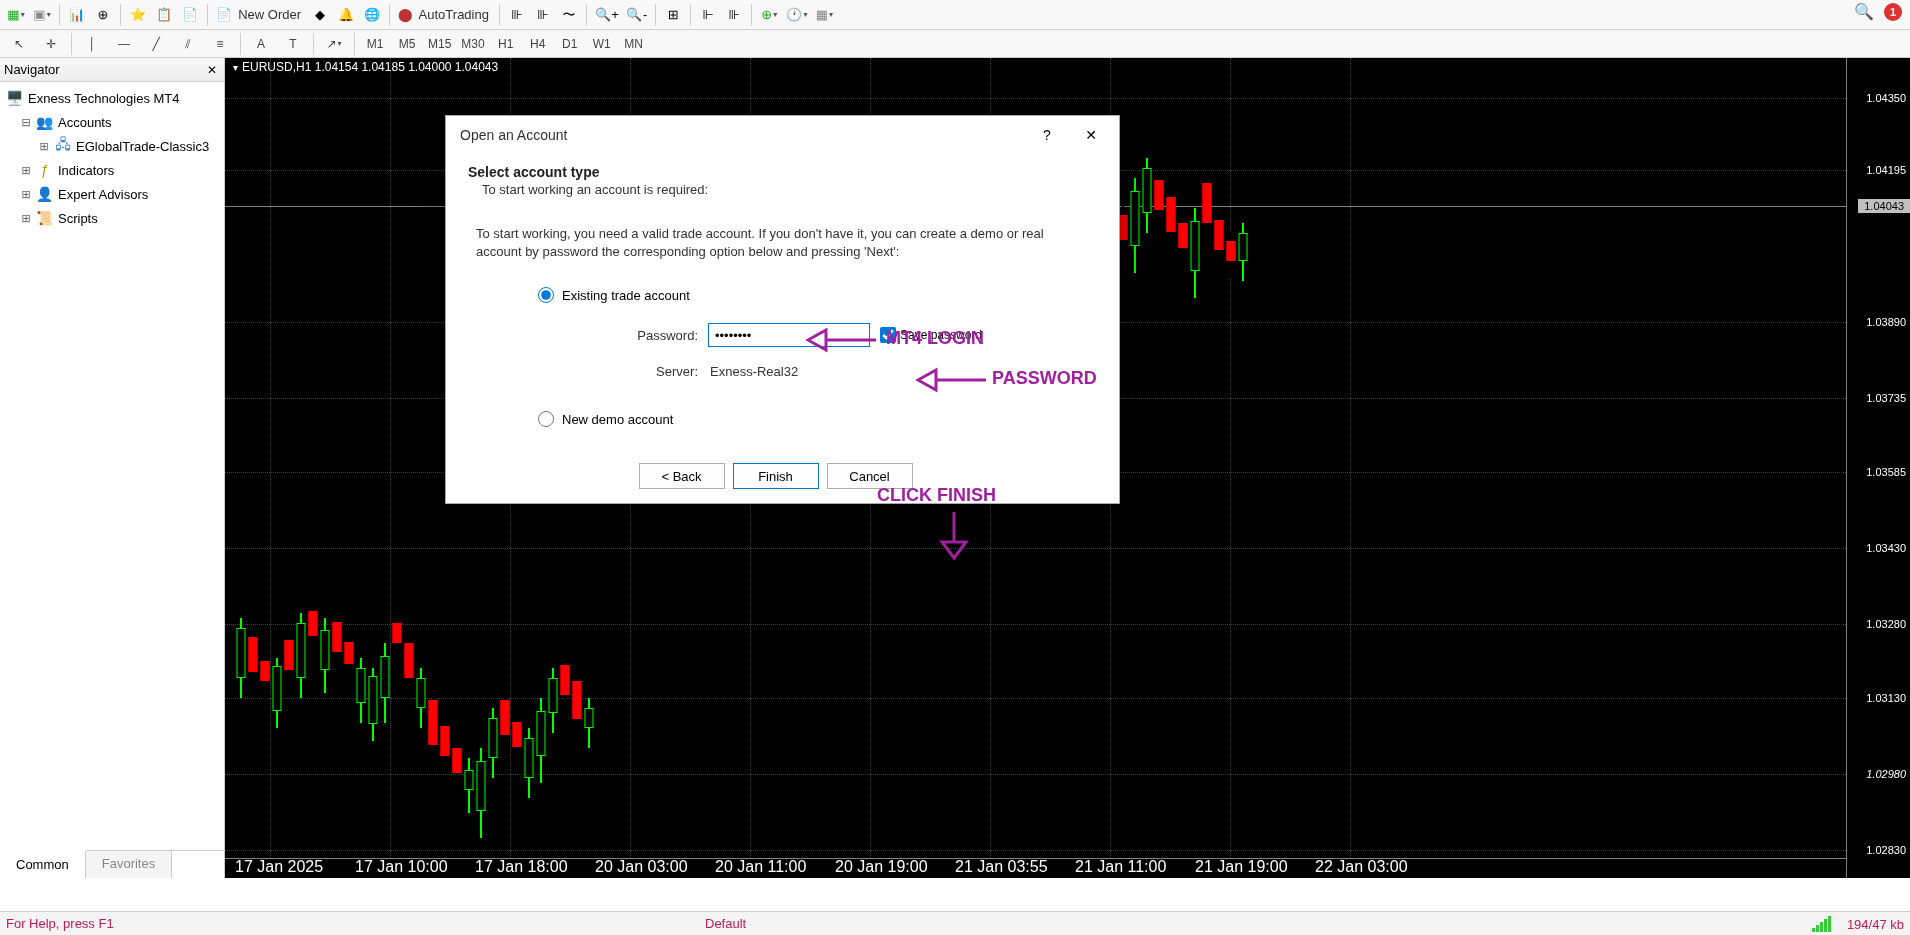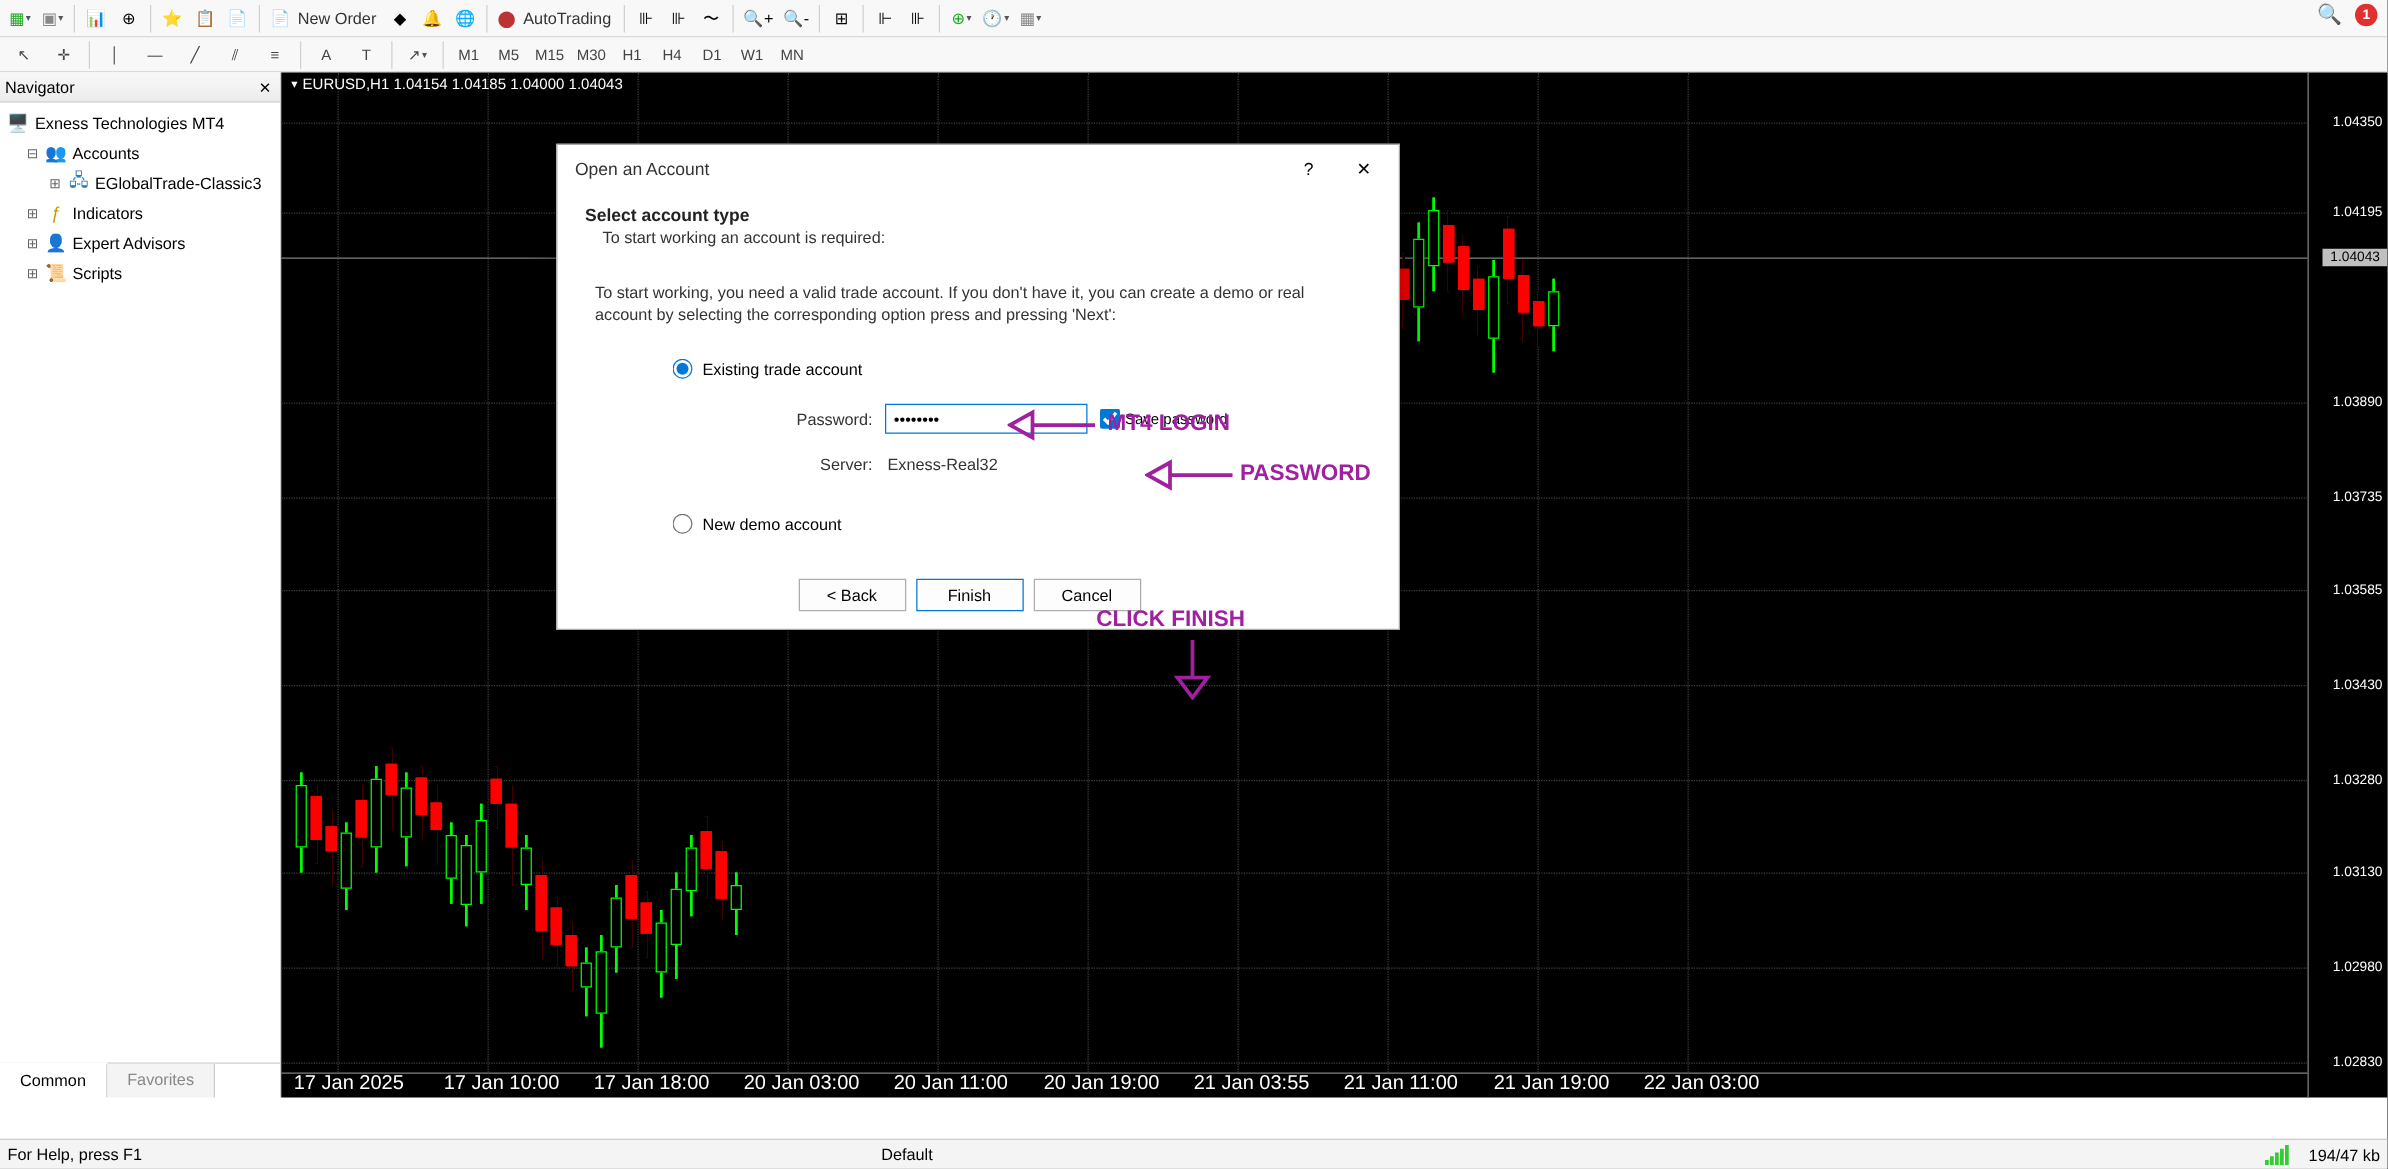--- a/index.html
+++ b/index.html
@@ -79,21 +79,21 @@
 .checkbox-wrap input { width: 16px; height: 16px; accent-color: #0078d7; }
 .modal-buttons { display: flex; justify-content: center; gap: 8px; padding: 10px 14px 14px 0; }
 .modal-btn { width: 86px; height: 26px; border: 1px solid #adadad; background: #fdfdfd; font-size: 13px; cursor: pointer; }
 .modal-btn.primary { border: 1px solid #0078d7; }
 
 
 .annotation { position: absolute; color: #a020a0; font-weight: bold; font-size: 18px; z-index: 101; }
 .arrow-annot { position: absolute; z-index: 101; }
 
 
-.statusbar { position: absolute; bottom: 0; left: 0; right: 0; height: 24px; background: #f4f4f4; border-top: 1px solid #ccc; display: flex; align-items: center; font-size: 13px; color: #000000; padding: 0 6px; justify-content: space-between; }
+.statusbar { position: absolute; bottom: 0; left: 0; right: 0; height: 24px; background: #f4f4f4; border-top: 1px solid #ccc; display: flex; align-items: center; font-size: 13px; color: #be185d; padding: 0 6px; justify-content: space-between; }
 .status-right { display: flex; align-items: flex-end; gap: 12px; }
 .conn-bars { display: inline-flex; align-items: flex-end; gap: 1px; margin-right: 4px; }
 .conn-bars span { width: 3px; background: #3c3; }
 
 
 .top-right { position: absolute; right: 8px; top: 2px; display: flex; gap: 10px; align-items: center; }
 .badge { background: #e03030; color: #fff; border-radius: 50%; width: 18px; height: 18px; display: flex; align-items: center; justify-content: center; font-size: 11px; font-weight: bold; }
 .search-ico { color: #5a9bd4; font-size: 16px; }
 </style>
 </head>
@@ -245,21 +245,21 @@
     <div class="chart-price-scale">
       <div id="price-labels">
           <div class="price-label" style="top: 34px;">1.04350</div>
           <div class="price-label" style="top: 106px;">1.04195</div>
           <div class="price-label" style="top: 258px;">1.03890</div>
           <div class="price-label" style="top: 334px;">1.03735</div>
           <div class="price-label" style="top: 408px;">1.03585</div>
           <div class="price-label" style="top: 484px;">1.03430</div>
           <div class="price-label" style="top: 560px;">1.03280</div>
           <div class="price-label" style="top: 634px;">1.03130</div>
-          <div class="price-label" style="top: 710px;">1.02980</div>
+          <div class="price-label" style="top: 710px; font-style: italic;">1.02980</div>
           <div class="price-label" style="top: 786px;">1.02830</div>
         </div>
       <div class="price-current" style="top:141px">1.04043</div>
     </div>
 
     <div class="chart-time-scale">
       <div id="time-labels">
           <div class="time-label" style="left: 10px;">17 Jan 2025</div>
           <div class="time-label" style="left: 130px;">17 Jan 10:00</div>
           <div class="time-label" style="left: 250px;">17 Jan 18:00</div>
@@ -475,21 +475,21 @@
   <div class="modal-titlebar">
     <span class="modal-title">Open an Account</span>
     <div class="modal-controls">
       <div class="modal-ctrl">?</div>
       <div class="modal-ctrl">✕</div>
     </div>
   </div>
   <div class="modal-body">
     <div class="modal-heading">Select account type</div>
     <div class="modal-sub">To start working an account is required:</div>
-    <div class="modal-desc">To start working, you need a valid trade account. If you don't have it, you can create a demo or real account by selecting the corresponding option press and pressing 'Next':</div>
+    <div class="modal-desc">To start working, you need a valid trade account. If you don't have it, you can create a demo or real account by password the corresponding option below and pressing 'Next':</div>
 
     <div class="radio-group">
       <div class="radio-row">
         <input type="radio" checked="" style="">
         <span>Existing trade account</span>
       </div>
 
       <div class="form-grid">
         <div class="form-row">
           <div class="form-label">Password:</div>

